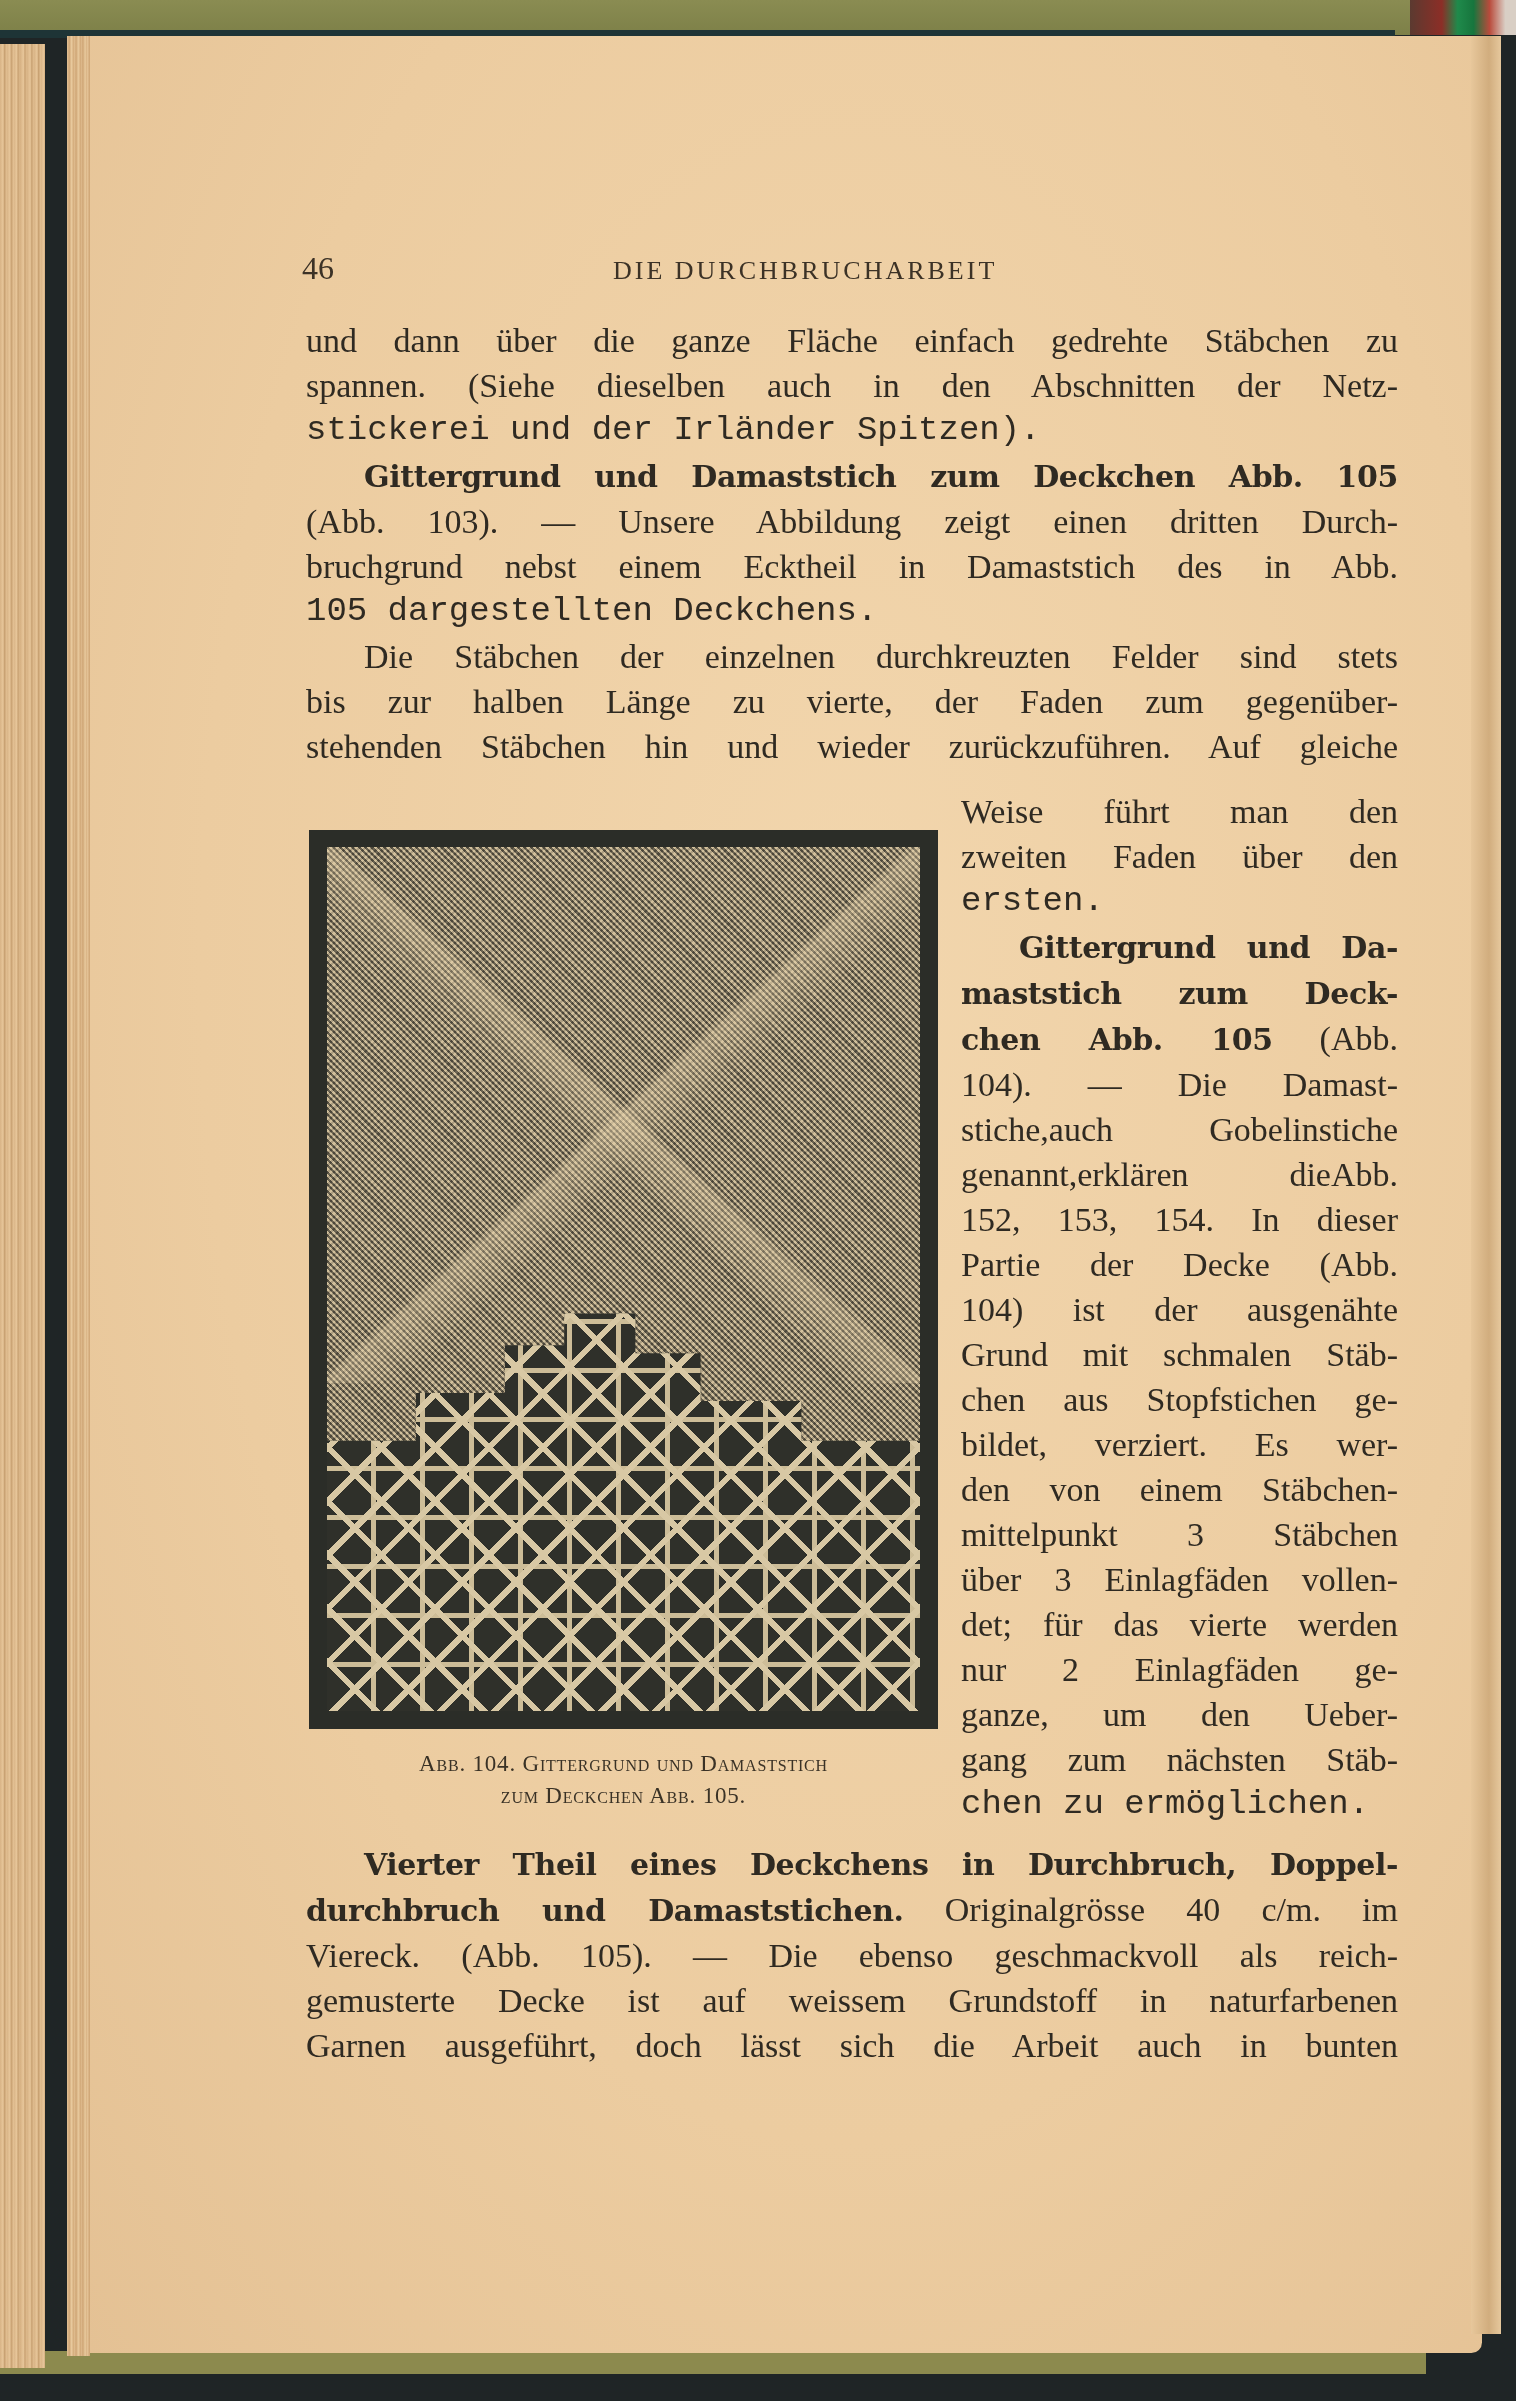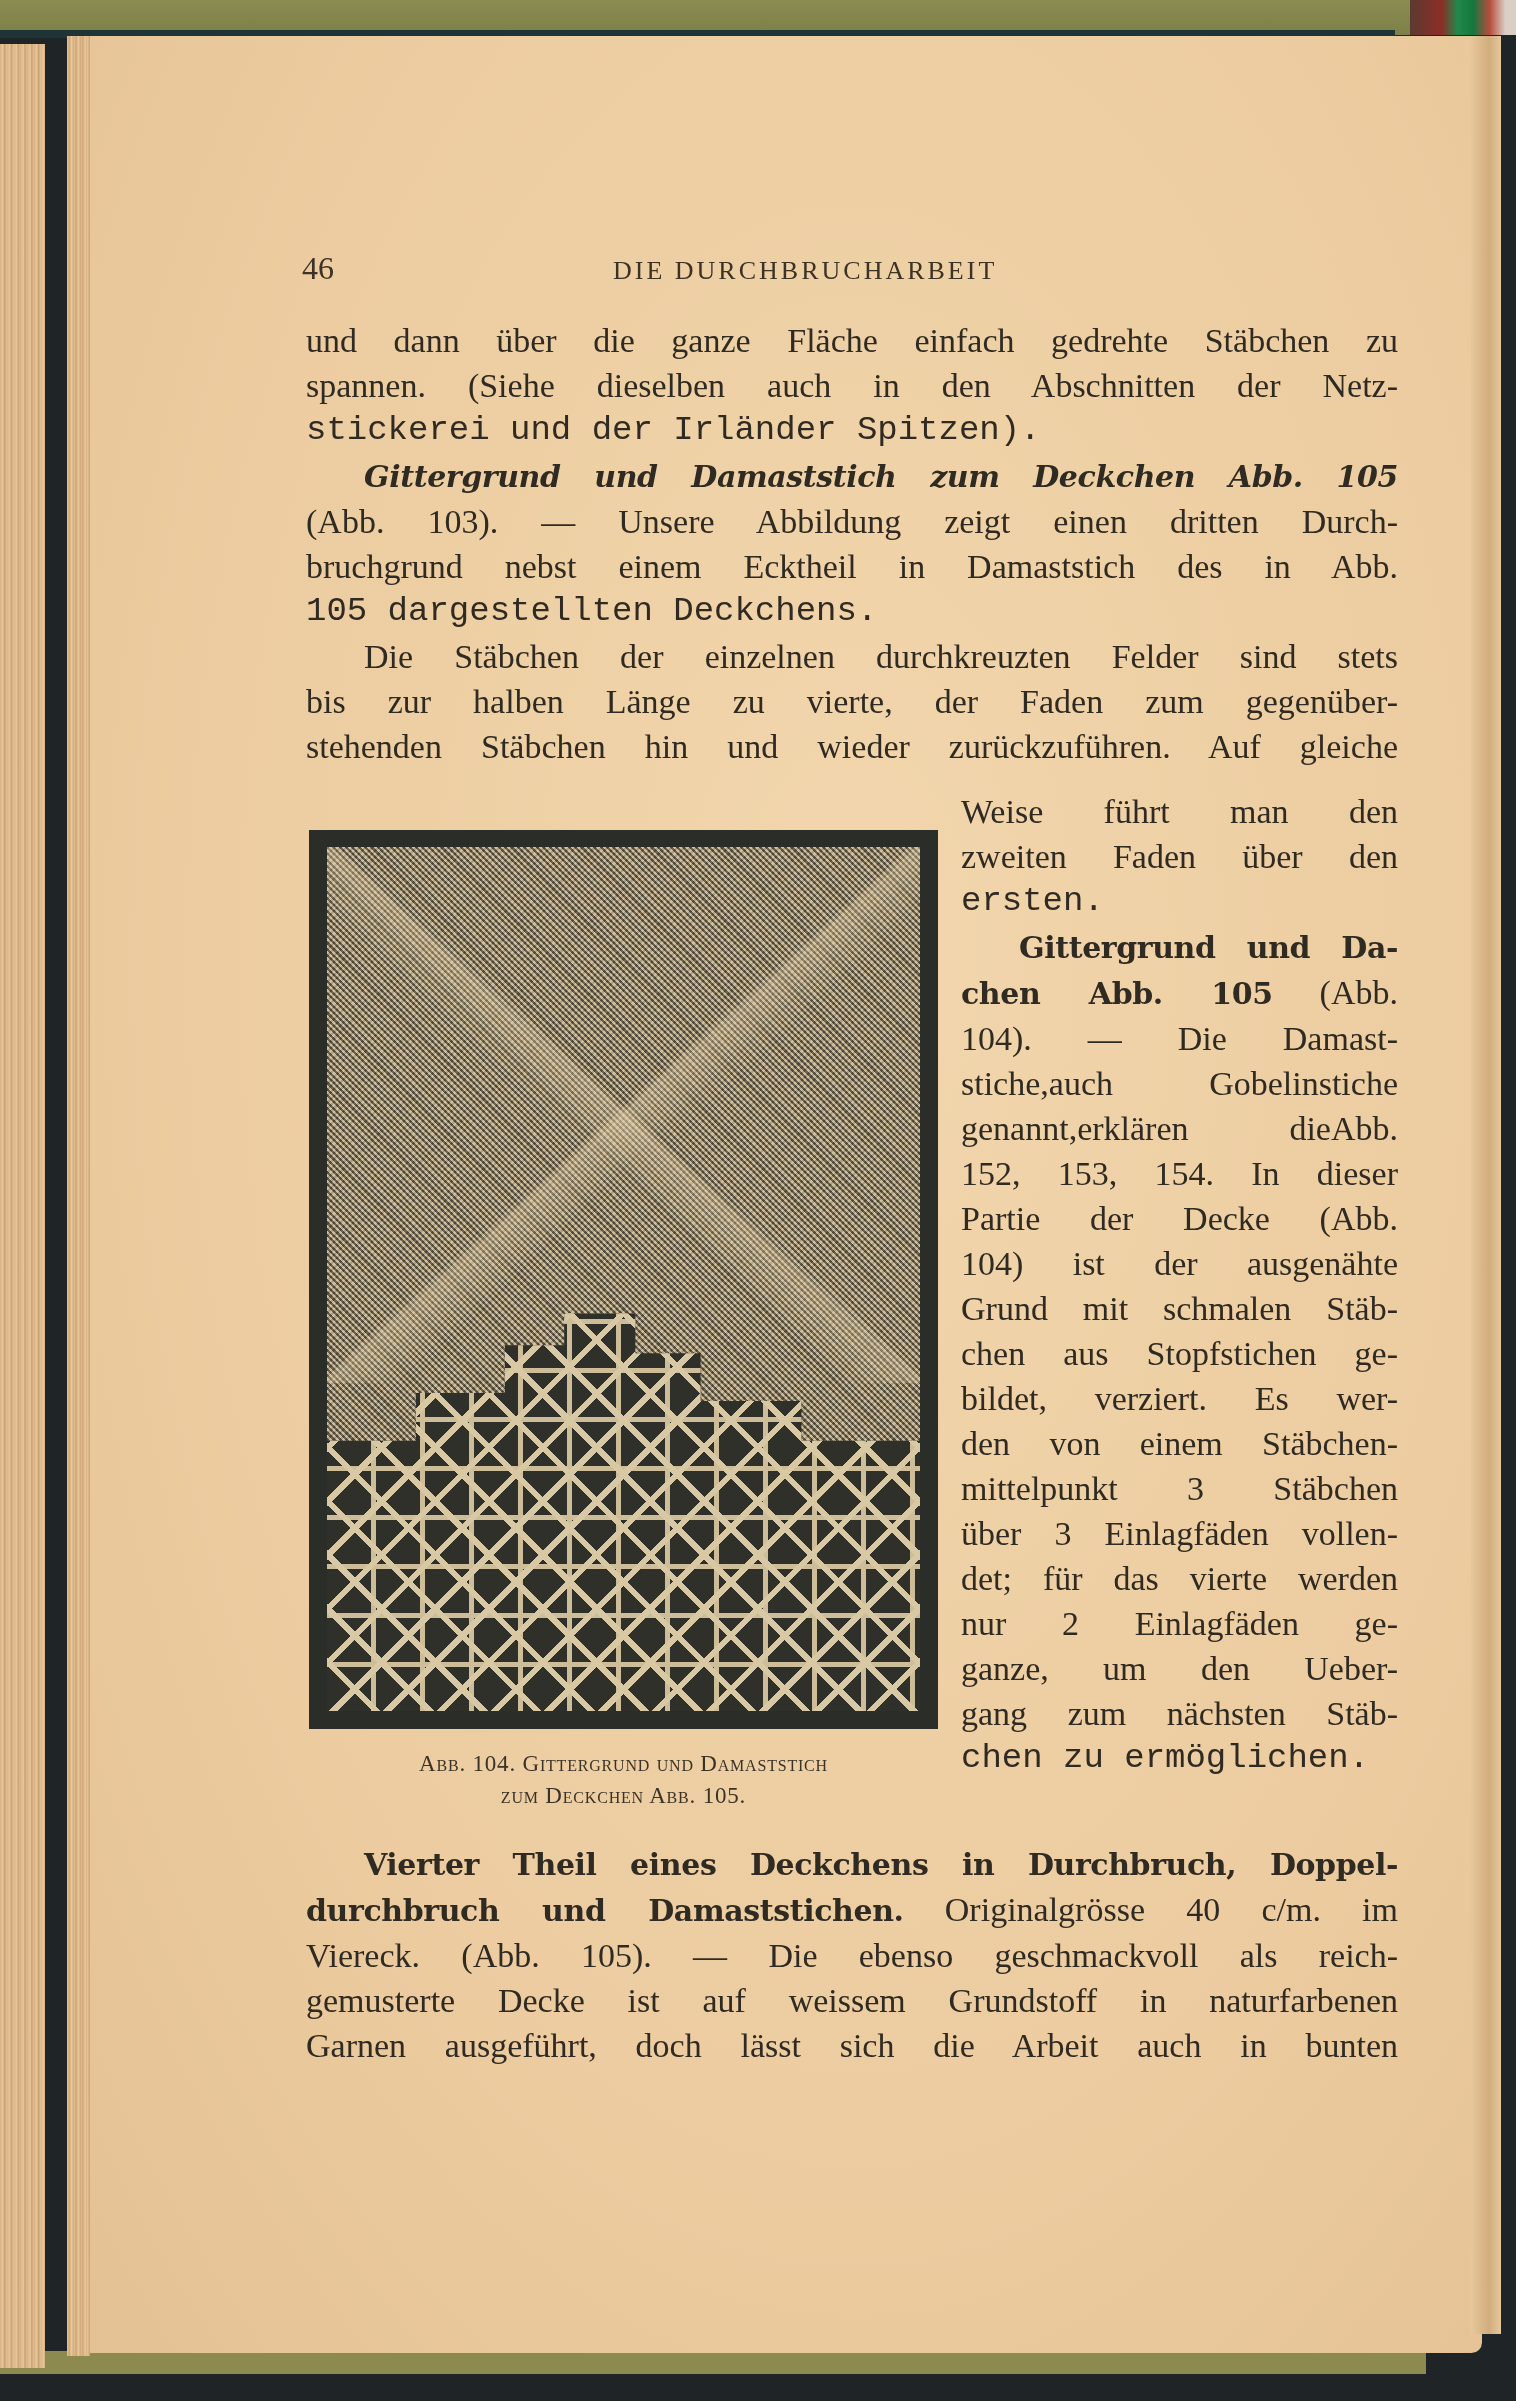--- a/index.html
+++ b/index.html
@@ -113,21 +113,21 @@
 
 <div class="running-head">
   <span class="page-number">46</span>
   <span class="running-title">DIE DURCHBRUCHARBEIT</span>
 </div>
 
 <div class="block-top text">
   <span class="line">und dann über die ganze Fläche einfach gedrehte Stäbchen zu</span>
   <span class="line">spannen. (Siehe dieselben auch in den Abschnitten der Netz-</span>
   <span class="line last">stickerei und der Irländer Spitzen).</span>
-  <span class="line" style="padding-left:58px;font-style:italic;"><b class="bold">Gittergrund und Damaststich zum Deckchen Abb. 105</b></span>
+  <span class="line" style="padding-left:58px;"><b class="bold">Gittergrund und Damaststich zum Deckchen Abb. 105</b></span>
   <span class="line">(Abb. 103). — Unsere Abbildung zeigt einen dritten Durch-</span>
   <span class="line">bruchgrund nebst einem Ecktheil in Damaststich des in Abb.</span>
   <span class="line last">105 dargestellten Deckchens.</span>
   <span class="line" style="padding-left:58px;">Die Stäbchen der einzelnen durchkreuzten Felder sind stets</span>
   <span class="line">bis zur halben Länge zu vierte, der Faden zum gegenüber-</span>
   <span class="line">stehenden Stäbchen hin und wieder zurückzuführen. Auf gleiche</span>
 </div>
 
 <div class="figure">
   <div class="figure-inner" title="embroidery-illustration-gittergrund-damaststich">
@@ -138,20 +138,21 @@
 <div class="caption">
   <div>Abb. 104. Gittergrund und Damaststich</div>
   <div>zum Deckchen Abb. 105.</div>
 </div>
 
 <div class="block-side text">
   <span class="line">Weise führt man den</span>
   <span class="line">zweiten Faden über den</span>
   <span class="line last">ersten.</span>
   <span class="line" style="padding-left:58px;"><b class="bold">Gittergrund und Da-</b></span>
+  <span class="line"><b class="bold">maststich zum Deck-</b></span>
   <span class="line"><b class="bold">chen Abb. 105</b><span> (Abb.</span></span>
   <span class="line">104). — Die Damast-</span>
   <span class="line">stiche,auch Gobelinstiche</span>
   <span class="line">genannt,erklären dieAbb.</span>
   <span class="line">152, 153, 154. In dieser</span>
   <span class="line">Partie der Decke (Abb.</span>
   <span class="line">104) ist der ausgenähte</span>
   <span class="line">Grund mit schmalen Stäb-</span>
   <span class="line">chen aus Stopfstichen ge-</span>
   <span class="line">bildet, verziert. Es wer-</span>

